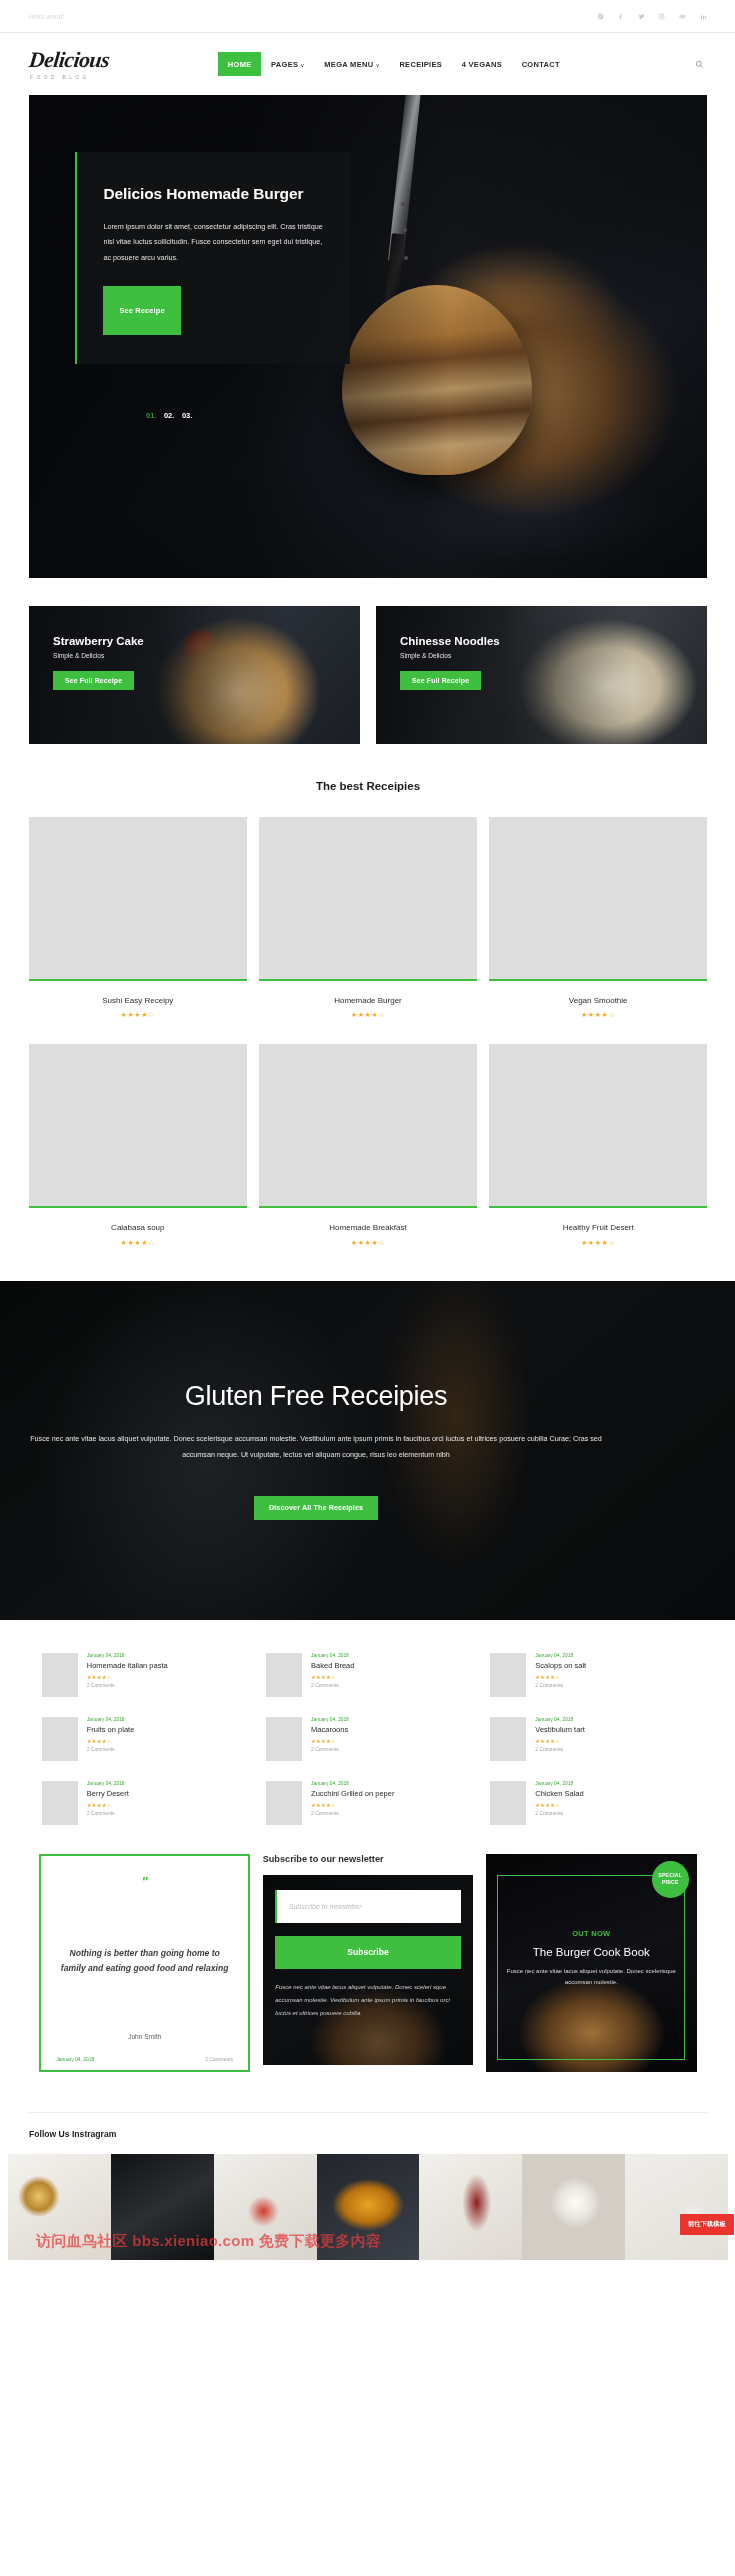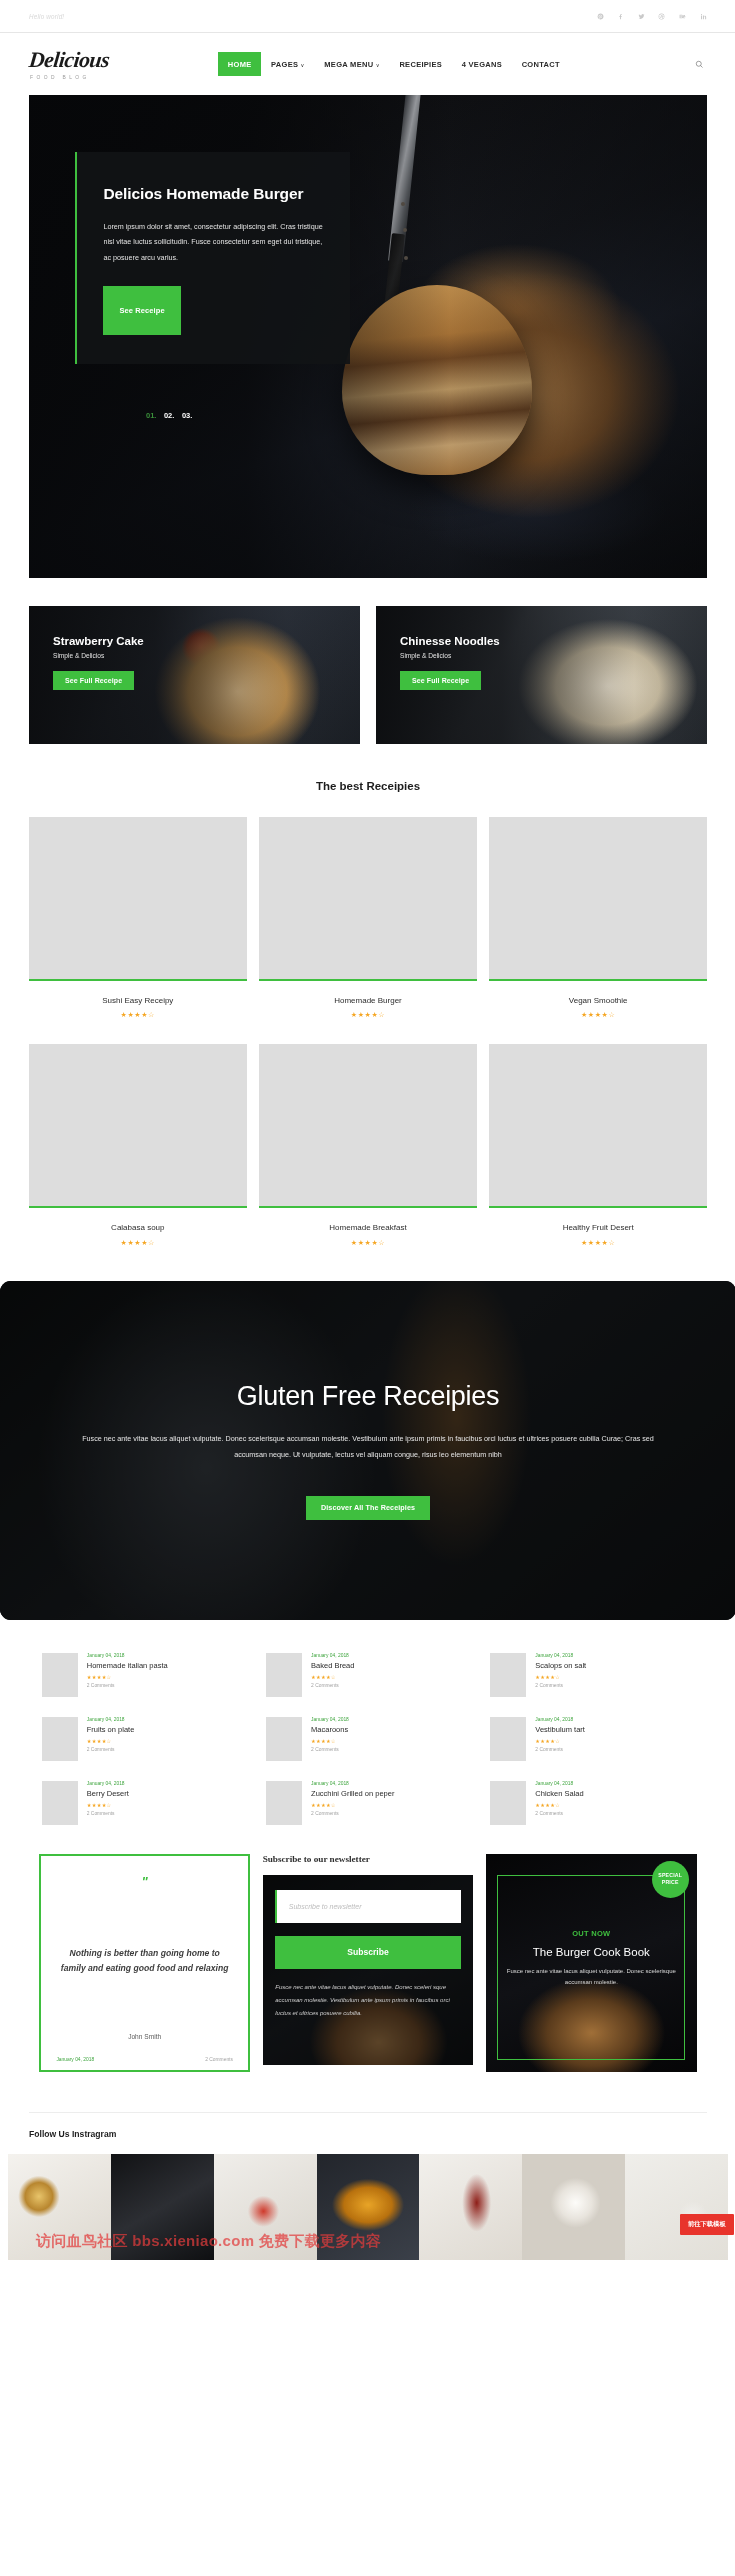--- a/index.html
+++ b/index.html
@@ -132,21 +132,21 @@
      radial-gradient(circle 51px at 50% 54%,#fdfcfa 0%,#eceae6 62%,#dcd8d1 100%),
      radial-gradient(circle 14px at 50% 52%,#f2b01f 0%,rgba(0,0,0,0) 100%),
      linear-gradient(150deg,#e9e5de,#cfcac1);}
   .t6{background:
      radial-gradient(ellipse 55px 40px at 46% 60%,#f5f3ef 0%,#e4e0d8 60%,rgba(0,0,0,0) 90%),
      radial-gradient(circle 10.3px at 62% 46%,#3a4a66 0%,rgba(0,0,0,0) 100%),
      linear-gradient(150deg,#f0ede8,#d9d4cb);}
 
   
   .gluten{margin-top:34px;width:736px;height:339px;position:relative;overflow:hidden;
-     display:flex;align-items:center;justify-content:center;background:#090a0b;border-radius:11px;}
+     display:flex;align-items:center;justify-content:flex-start;background:#090a0b;}
   .gluten .bg{position:absolute;inset:0;background:
      radial-gradient(ellipse 241px 276px at 28% 55%,#3d4148 0%,rgba(12,13,15,0) 70%),
      radial-gradient(ellipse 115px 230px at 62% 40%,#6b4a27 0%,rgba(12,13,15,0) 65%),
      linear-gradient(140deg,#0a0b0c 0%,#1a1c20 45%,#0d0e10 100%);}
   .gluten .ov{position:absolute;inset:0;background:rgba(6,7,8,.55);}
   .gluten .inner{position:relative;text-align:center;width:632px;}
   .gluten h2{font-size:27px;font-weight:400;color:#fff;letter-spacing:-0.3px;
      font-family:"Liberation Sans Narrow","Liberation Sans",sans-serif;}
   .gluten p{margin:19.5px auto 0;width:598px;font-size:7.2px;line-height:2.2;color:#e6e6e6;
      font-family:"Liberation Sans Narrow","Liberation Sans",sans-serif;}
@@ -184,21 +184,21 @@
      text-align:center;font-style:italic;font-weight:700;font-size:8.6px;line-height:1.65;color:#3d3d3d;
      padding:0 3.4px;}
   .quote-box .author{text-align:center;font-size:6.6px;color:#5c5c5c;margin-bottom:17px;}
   .quote-box .qfoot{display:flex;justify-content:space-between;align-items:center;
      font-size:4.9px;padding:0 1.1px 8px;
      font-family:"Liberation Sans Narrow","Liberation Sans",sans-serif;}
   .quote-box .qfoot .d{color:#3fa53f;}
   .quote-box .qfoot .c{color:#a2a2a2;}
 
   .news h3{font-size:9.2px;font-weight:700;color:#2f2f2f;margin-bottom:11.5px;
-     font-family:Liberation Serif, serif;}
+     font-family:Liberation Sans, sans-serif;}
   .news-inner{position:relative;height:190px;overflow:hidden;background:#0b0c0d;padding:15px 12.6px 0;}
   .news-inner .bg{position:absolute;inset:0;background:
      radial-gradient(ellipse 86px 69px at 55% 88%,#c08a4e 0%,#7a4d25 48%,rgba(12,12,14,0) 80%),
      linear-gradient(150deg,#08090a 0%,#17191e 52%,#0a0b0d 100%);}
   .news-inner .ov{position:absolute;inset:0;background:rgba(8,9,10,.55);}
   .news-inner .c{position:relative;}
   .news-inner input{width:100%;height:33px;border:none;border-left:2.3px solid #3fbf3f;
      background:#fff;padding:0 11.5px;font-size:7px;font-style:italic;color:#333;
      font-family:"Liberation Sans",sans-serif;outline:none;}
   .news-inner input::placeholder{color:#bdbdbd;font-style:italic;}

